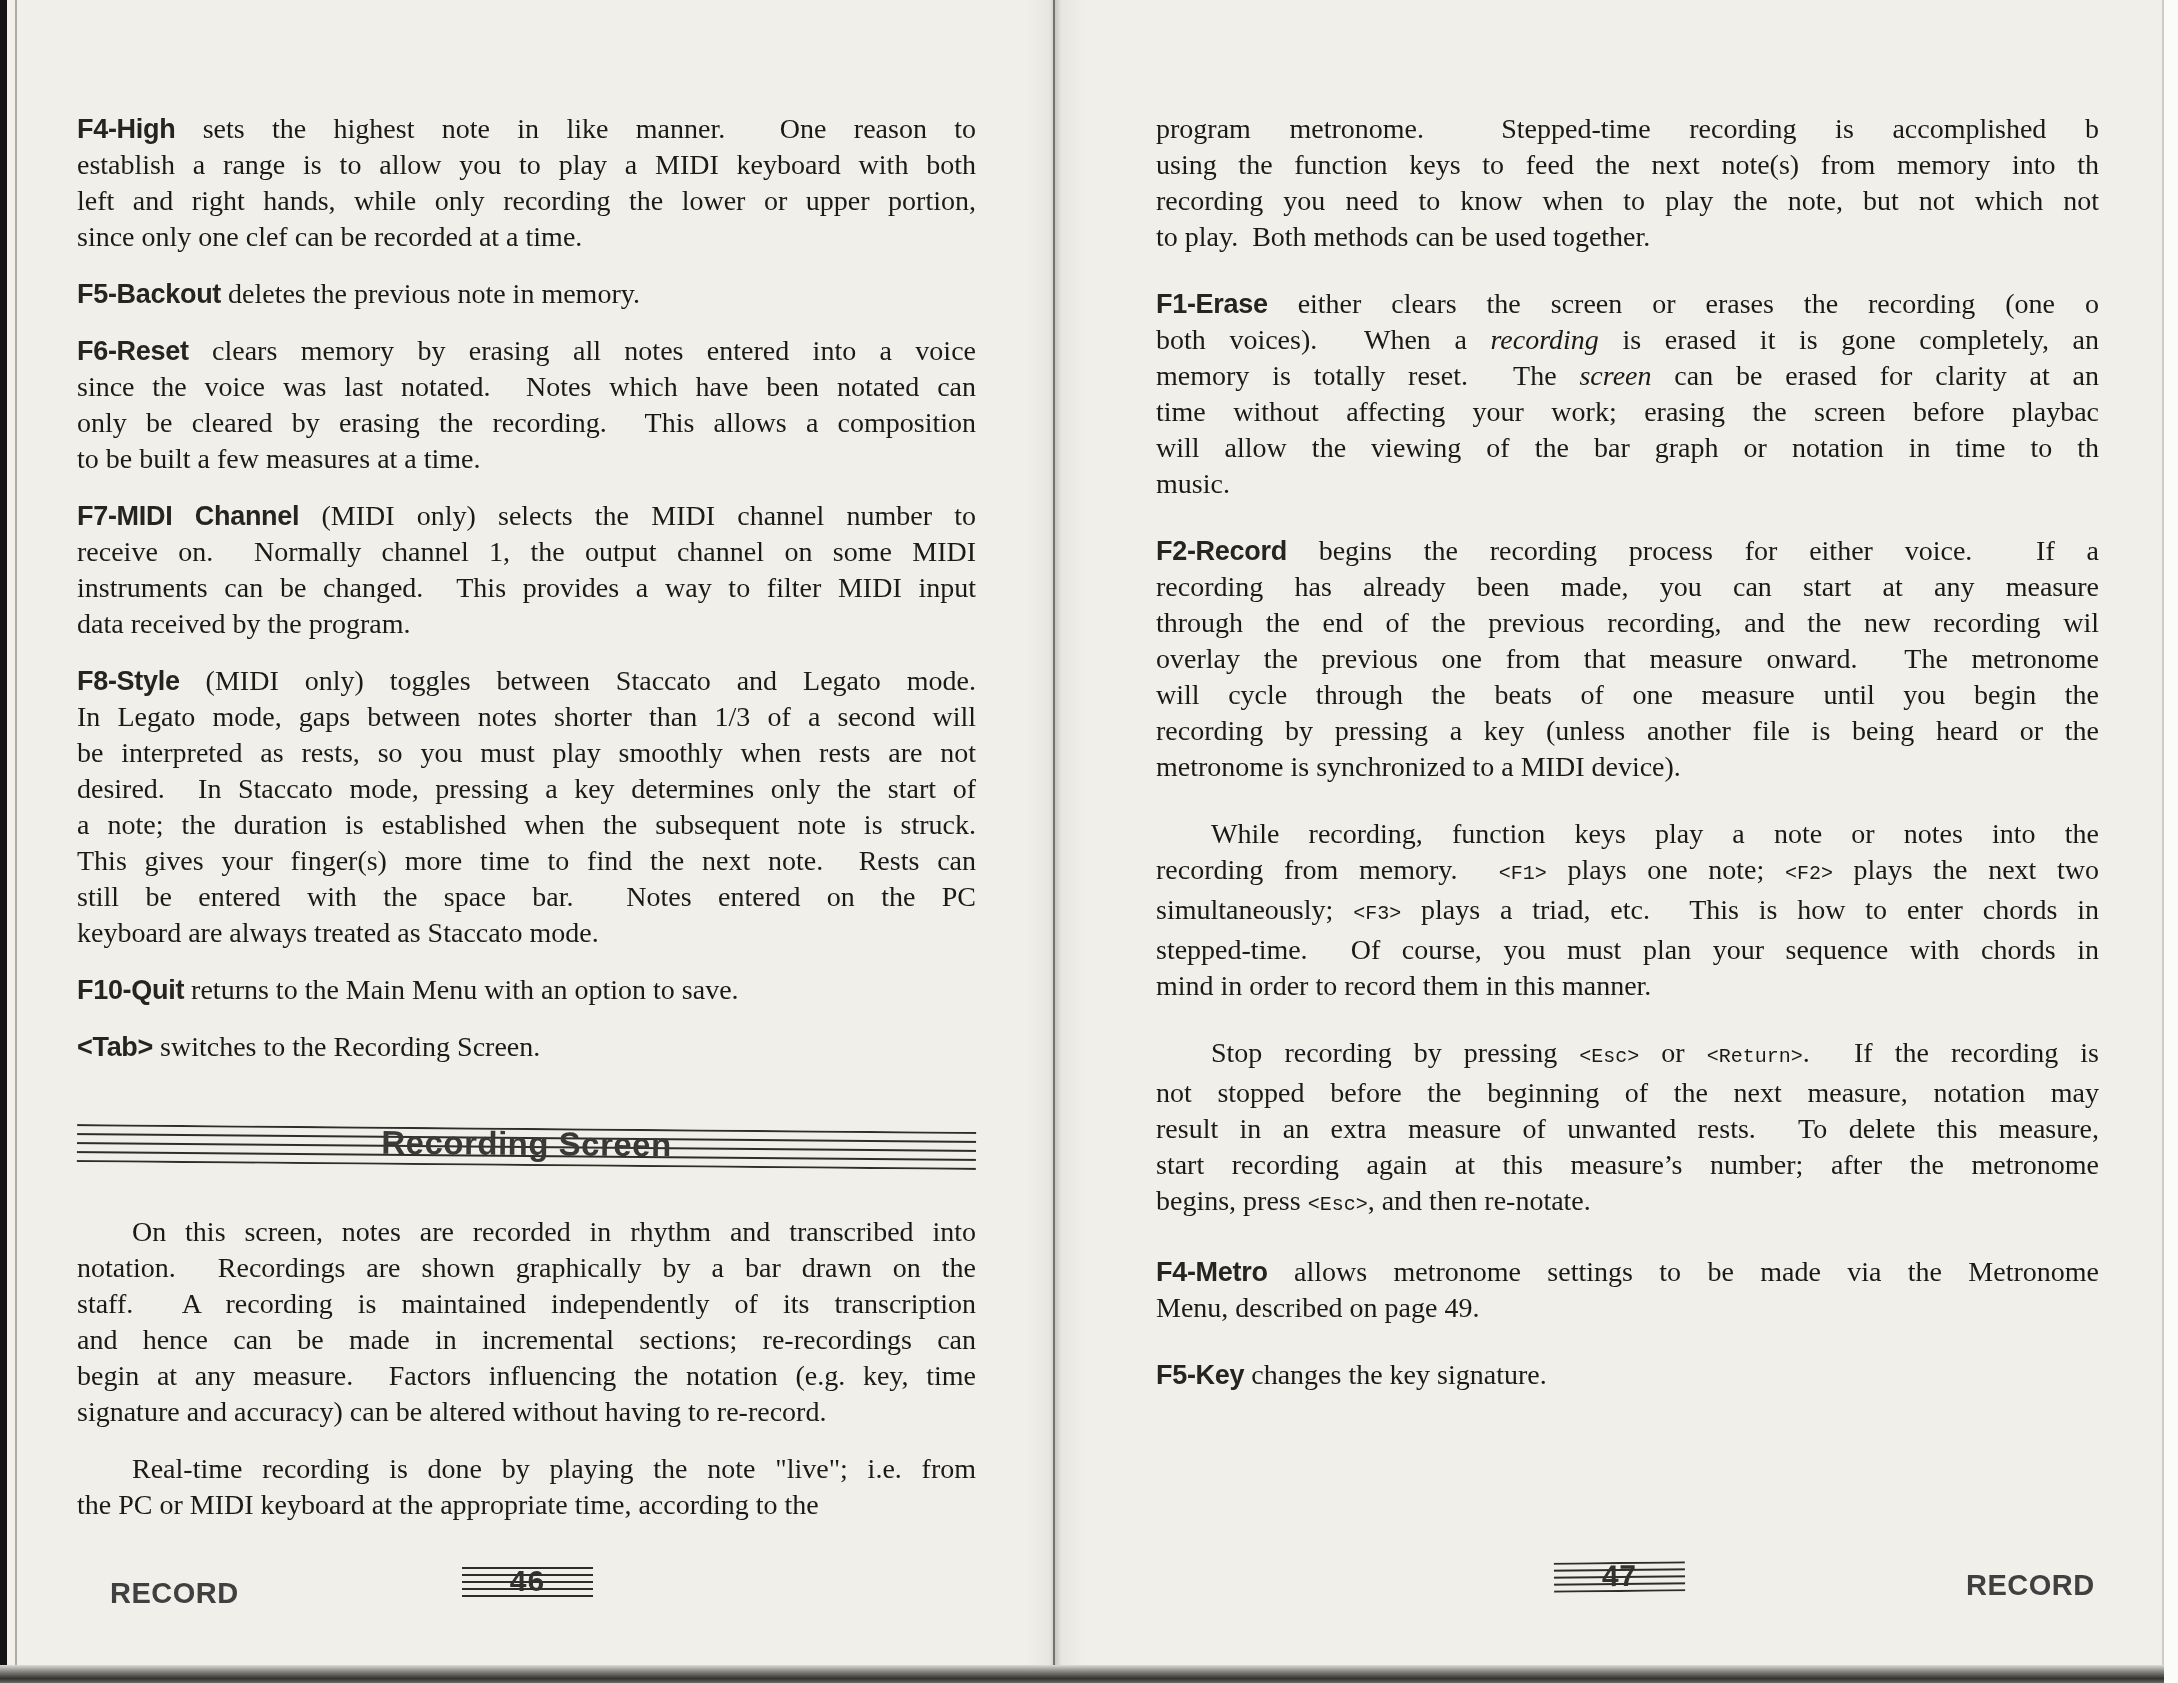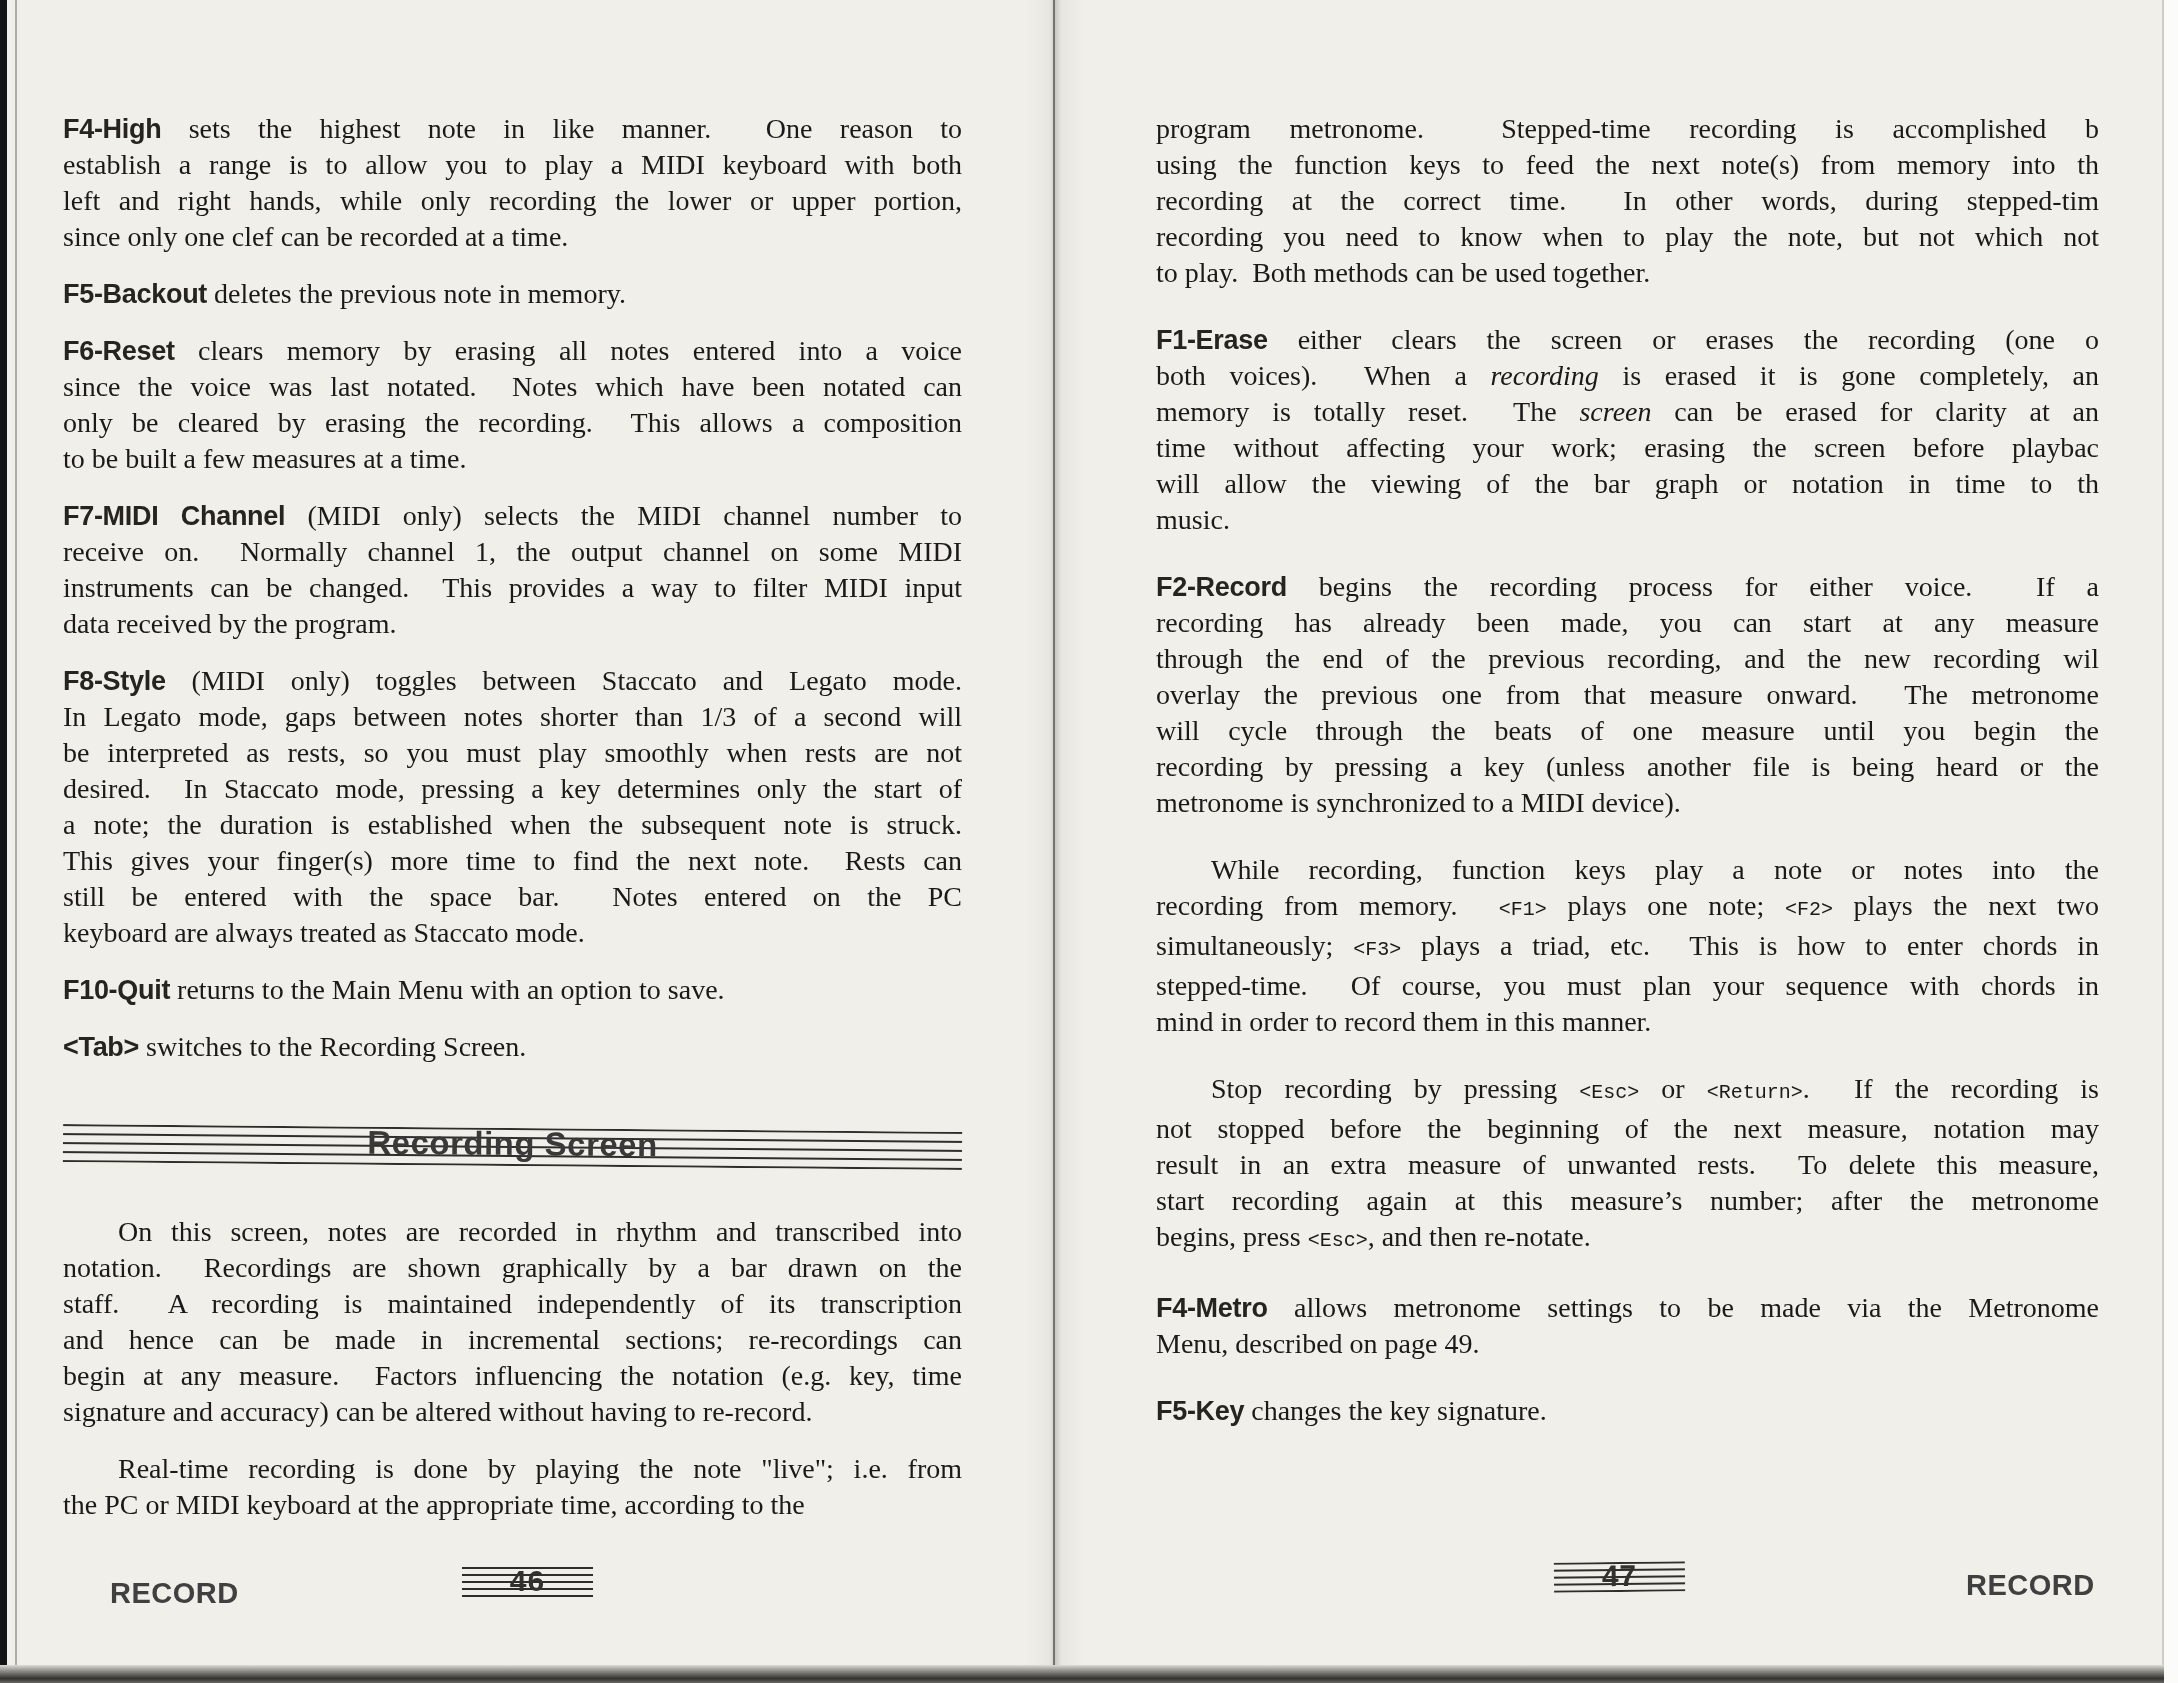--- a/index.html
+++ b/index.html
@@ -1,19 +1,19 @@
 <!DOCTYPE html>
 <html><head>
 <meta charset="utf-8">
 <style>
   html,body{margin:0;padding:0;background:#d8d6d0;}
   .scan{position:relative;width:2178px;height:1683px;background:#f1efe9;overflow:hidden;color:#1b1a18;}
 
   .col{position:absolute;top:111px;}
-  .col-left{left:63px;width:899px;}
+  .col-left{left:77px;width:899px;}
   .col-right{left:1148px;width:943px;margin-left:8px;}
 
   .line{font:28px/36px "Liberation Serif", serif;white-space:nowrap;overflow:hidden;}
   .jl{text-align:justify;text-align-last:justify;}
   .para{margin-bottom:21px;}
   .col-right .para{margin-bottom:31px;}
   .para.indent .line:first-child{text-indent:55px;}
 
   .flabel{font-family:"Liberation Sans", sans-serif;font-weight:700;font-size:27px;letter-spacing:-0.3px;color:#26241f;}
   .kbd{font-family:"Liberation Mono", monospace;font-size:20px;}
@@ -104,21 +104,20 @@
       </div>
       <div class="para indent">
         <div class="line jl">Real-time recording is done by playing the note "live"; i.e. from</div>
         <div class="line">the PC or MIDI keyboard at the appropriate time, according to the</div>
       </div>
     </div>
   <div class="col col-right">
       <div class="para">
         <div class="line jl">program metronome.&nbsp; Stepped-time recording is accomplished b</div>
         <div class="line jl">using the function keys to feed the next note(s) from memory into th</div>
-        <div class="line jl">recording at the correct time.&nbsp; In other words, during stepped-tim</div>
         <div class="line jl">recording you need to know when to play the note, but not which not</div>
         <div class="line">to play.&nbsp; Both methods can be used together.</div>
       </div>
       <div class="para">
         <div class="line jl"><span class="flabel">F1-Erase</span> either clears the screen or erases the recording (one o</div>
         <div class="line jl">both voices).&nbsp; When a <i>recording</i> is erased it is gone completely, an</div>
         <div class="line jl">memory is totally reset.&nbsp; The <i>screen</i> can be erased for clarity at an</div>
         <div class="line jl">time without affecting your work; erasing the screen before playbac</div>
         <div class="line jl">will allow the viewing of the bar graph or notation in time to th</div>
         <div class="line">music.</div>

